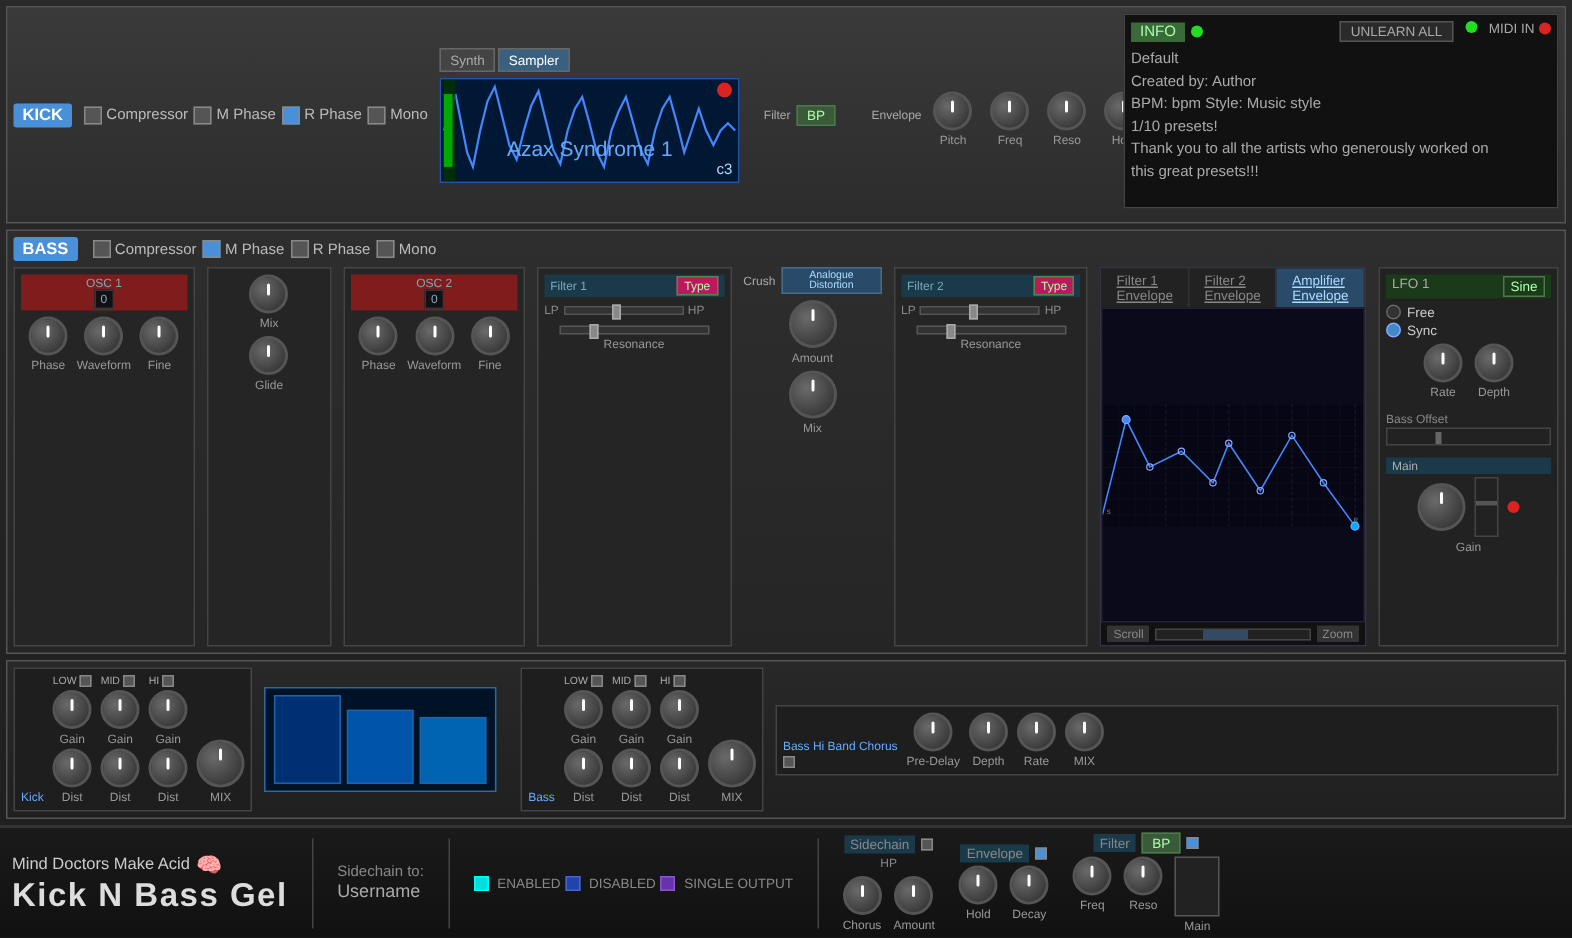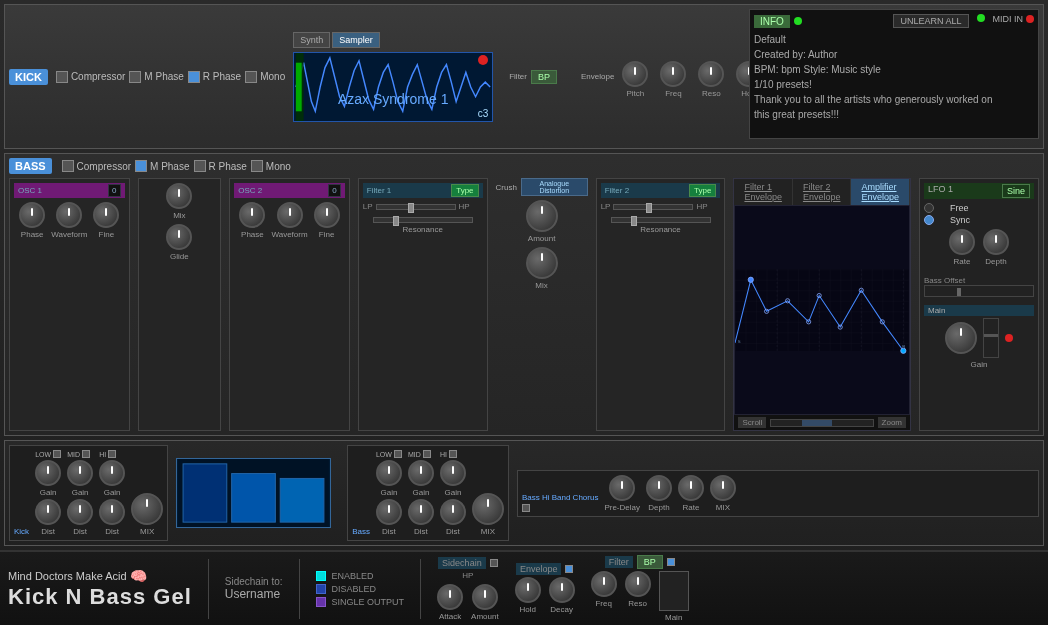--- a/index.html
+++ b/index.html
@@ -256,26 +256,27 @@
     .osc-box {
       background: #252525;
       border: 1px solid #444;
       padding: 4px;
       width: 130px;
     }
 
     .osc-title {
       font-size: 8px;
       color: #7ab;
-      background: #701a75;
-      padding: 1px 4px;
+      background: #7f1d1d;
+      padding: 1px 20px;
       margin-bottom: 4px;
       display: flex;
       justify-content: space-between;
       align-items: center;
+      flex-direction: column;
     }
 
     .osc-knobs {
       display: flex;
       gap: 6px;
       justify-content: center;
     }
 
     .osc-mix-section {
       background: #252525;
@@ -427,21 +428,21 @@
 
     .lfo-radio-group {
       display: flex;
       flex-direction: column;
       gap: 2px;
     }
 
     .radio-item {
       display: flex;
       align-items: center;
-      gap: 16px;
+      gap: 4px;
       font-size: 9px;
     }
 
     .radio-circle {
       width: 10px;
       height: 10px;
       border-radius: 50%;
       background: #333;
       border: 1px solid #666;
     }
@@ -569,21 +570,20 @@
       color: #888;
     }
 
     .username-field {
       font-size: 12px;
       color: #aaa;
     }
 
     .status-indicators {
       display: flex;
-      flex-direction: column;
       gap: 3px;
     }
 
     .status-item {
       display: flex;
       align-items: center;
       gap: 6px;
       font-size: 9px;
       color: #888;
     }
@@ -678,21 +678,21 @@
     .resonance-area {
       display: flex;
       flex-direction: column;
       align-items: center;
       gap: 2px;
       padding-top: 2px;
     }
 
     
     .filter-type {
-      background: #15803d;
+      background: #be185d;
       color: #aaffaa;
       font-size: 8px;
       padding: 1px 4px;
       border: 1px solid #4a8a4a;
     }
 
     .hp-lp-row {
       display: flex;
       align-items: center;
       gap: 3px;
@@ -1256,21 +1256,21 @@
 
     <div class="sidechain-area">
       <div style="display:flex;align-items:center;gap:4px;">
         <span class="sidechain-label">Sidechain</span>
         <div class="cb" style="width:8px;height:8px;"></div>
       </div>
       <div style="font-size:8px;color:#888;margin-bottom:2px;">HP</div>
       <div class="footer-knobs-row">
         <div class="knob-group">
           <div class="knob knob-small"></div>
-          <span class="knob-label">Attack</span>
+          <span class="knob-label">Chorus</span>
         </div>
         <div class="knob-group">
           <div class="knob knob-small"></div>
           <span class="knob-label">Amount</span>
         </div>
       </div>
     </div>
 
     <div class="sidechain-area">
       <div style="display:flex;align-items:center;gap:4px;">

